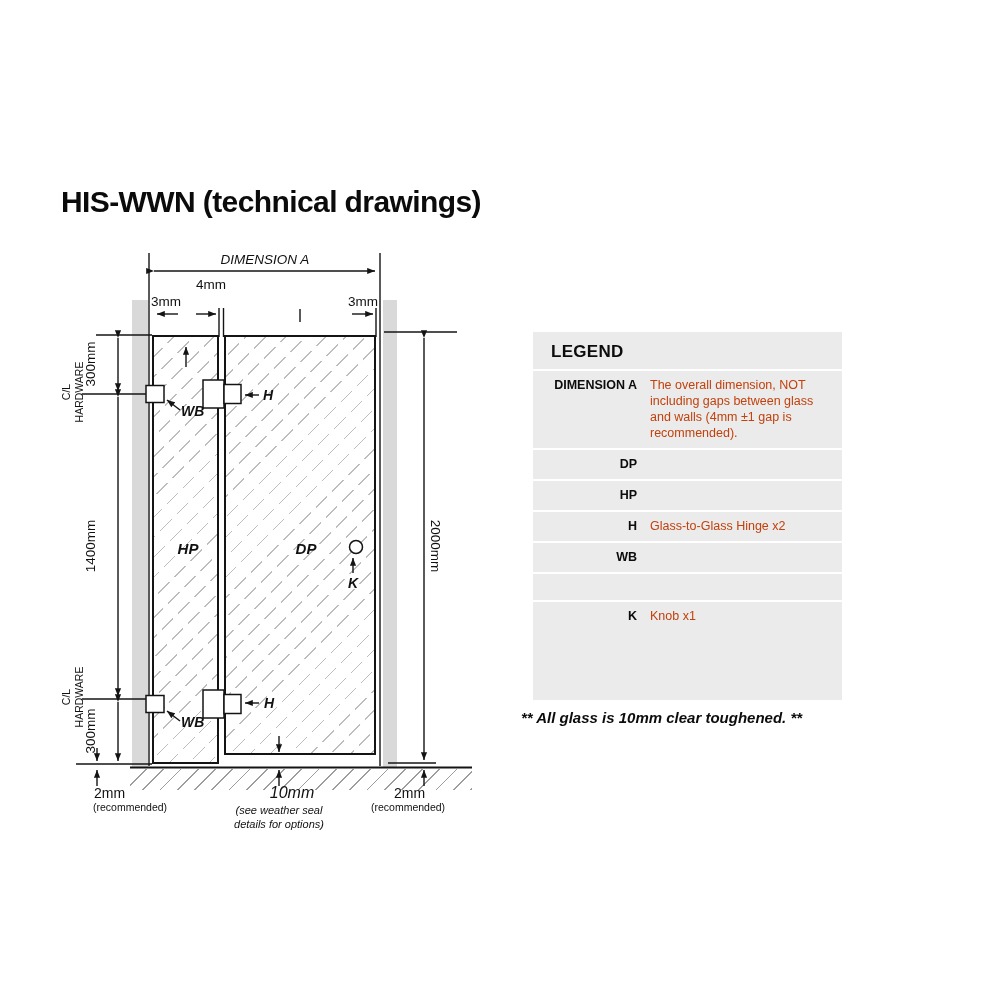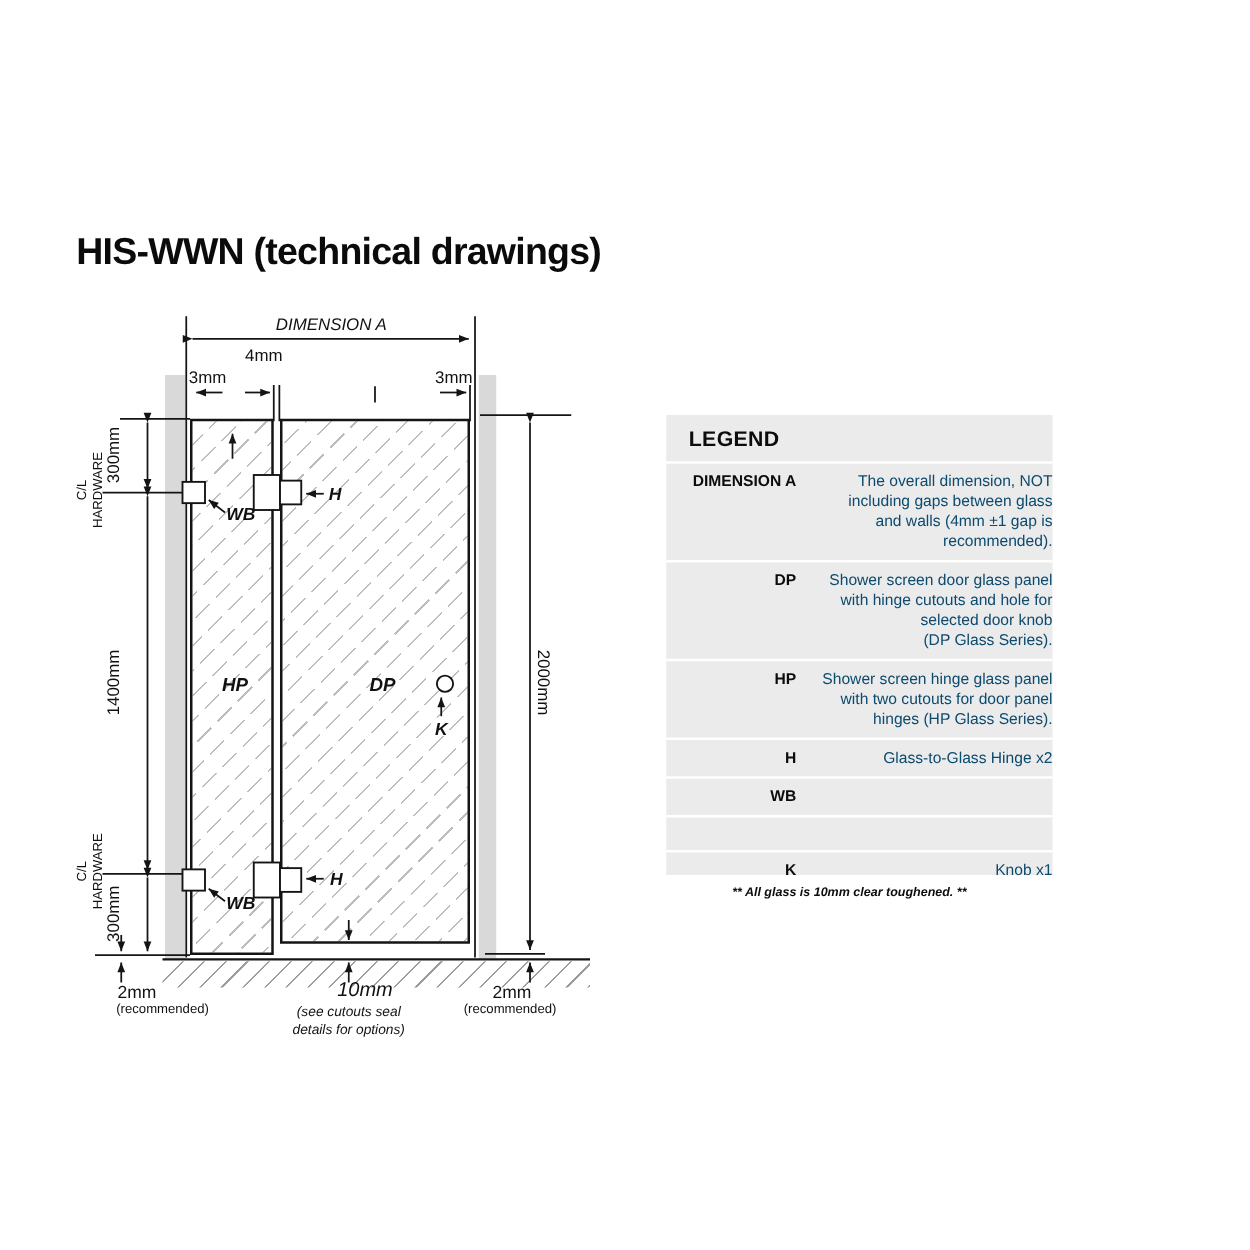--- a/index.html
+++ b/index.html
@@ -23,25 +23,25 @@
   .tag{font-size:14px;font-weight:700;font-style:italic;}
   .small{font-size:10.5px;}
   .pre{white-space:pre-line;text-align:center;line-height:1.25;}
   svg{position:absolute;left:0;top:0;}
   
   #legend{position:absolute;left:533px;top:332px;width:309px;height:368px;background:#ebebeb;}
   .legend-heading{font-size:17px;font-weight:700;padding:10px 4px 7px 18px;letter-spacing:.3px;color:#0c0c0c;}
   .lrow{display:flex;border-top:2px solid #ffffff;padding:6px 0 7px;}
   .lterm{flex:none;width:104px;text-align:right;padding-right:13px;font-weight:700;
          font-size:12.5px;line-height:1.28;color:#0c0c0c;}
-  .ldesc{flex:1;font-size:12.5px;line-height:1.28;white-space:pre-line;color:#0c4a6e;text-align:right;}
+  .ldesc{flex:1;font-size:12.5px;line-height:1.28;white-space:pre-line;color:#c2410c;}
   .ldesc.nowrap{white-space:nowrap;overflow:visible;}
   .lrow.empty{min-height:13px;}
-  #legend-note{position:absolute;left:525px;top:709px;width:309px;text-align:center;
-               font-size:10px;font-weight:700;font-style:italic;color:#0c0c0c;}
+  #legend-note{position:absolute;left:507px;top:709px;width:309px;text-align:center;
+               font-size:15px;font-weight:700;font-style:italic;color:#0c0c0c;}
 </style>
 </head>
 <body>
 
 <div id="canvas">
 
   <div id="page-title">HIS-WWN (technical drawings)</div>
 
   <div>
 
@@ -147,47 +147,40 @@
     <div class="lbl ctr tag" style="left:306px;top:548px;font-size:15px;">DP</div>
     <div class="lbl tag" style="left:181px;top:404px;">WB</div>
     <div class="lbl tag" style="left:181px;top:715px;">WB</div>
     <div class="lbl tag" style="left:263px;top:388px;">H</div>
     <div class="lbl tag" style="left:264px;top:696px;">H</div>
     <div class="lbl tag" style="left:348px;top:576px;">K</div>
 
     <div class="lbl" style="left:94px;top:786px;font-size:14px;">2mm</div>
     <div class="lbl small" style="left:93px;top:802px;">(recommended)</div>
     <div class="lbl ctr ital" style="left:292px;top:793px;font-size:16px;">10mm</div>
-    <div class="lbl ital pre" style="left:219px;top:804px;width:120px;font-size:11px;">(see cutouts seal
+    <div class="lbl ital pre" style="left:219px;top:804px;width:120px;font-size:11px;">(see weather seal
 details for options)</div>
     <div class="lbl" style="left:394px;top:786px;font-size:14px;">2mm</div>
     <div class="lbl small" style="left:371px;top:802px;">(recommended)</div>
   </div>
 
   <div id="legend">
     <div class="legend-heading">LEGEND</div>
     <div class="lrow">
       <div class="lterm">DIMENSION A</div>
       <div class="ldesc">The overall dimension, NOT
 including gaps between glass
 and walls (4mm ±1 gap is
 recommended).</div>
     </div>
     <div class="lrow">
       <div class="lterm">DP</div>
-      <div class="ldesc">Shower screen door glass panel
-with hinge cutouts and hole for
-selected door knob
-(DP Glass Series).</div>
     </div>
     <div class="lrow">
       <div class="lterm">HP</div>
-      <div class="ldesc">Shower screen hinge glass panel
-with two cutouts for door panel
-hinges (HP Glass Series).</div>
     </div>
     <div class="lrow">
       <div class="lterm">H</div>
       <div class="ldesc">Glass-to-Glass Hinge x2</div>
     </div>
     <div class="lrow">
       <div class="lterm">WB</div>
     </div>
     <div class="lrow empty">
       <div class="lterm"></div>

